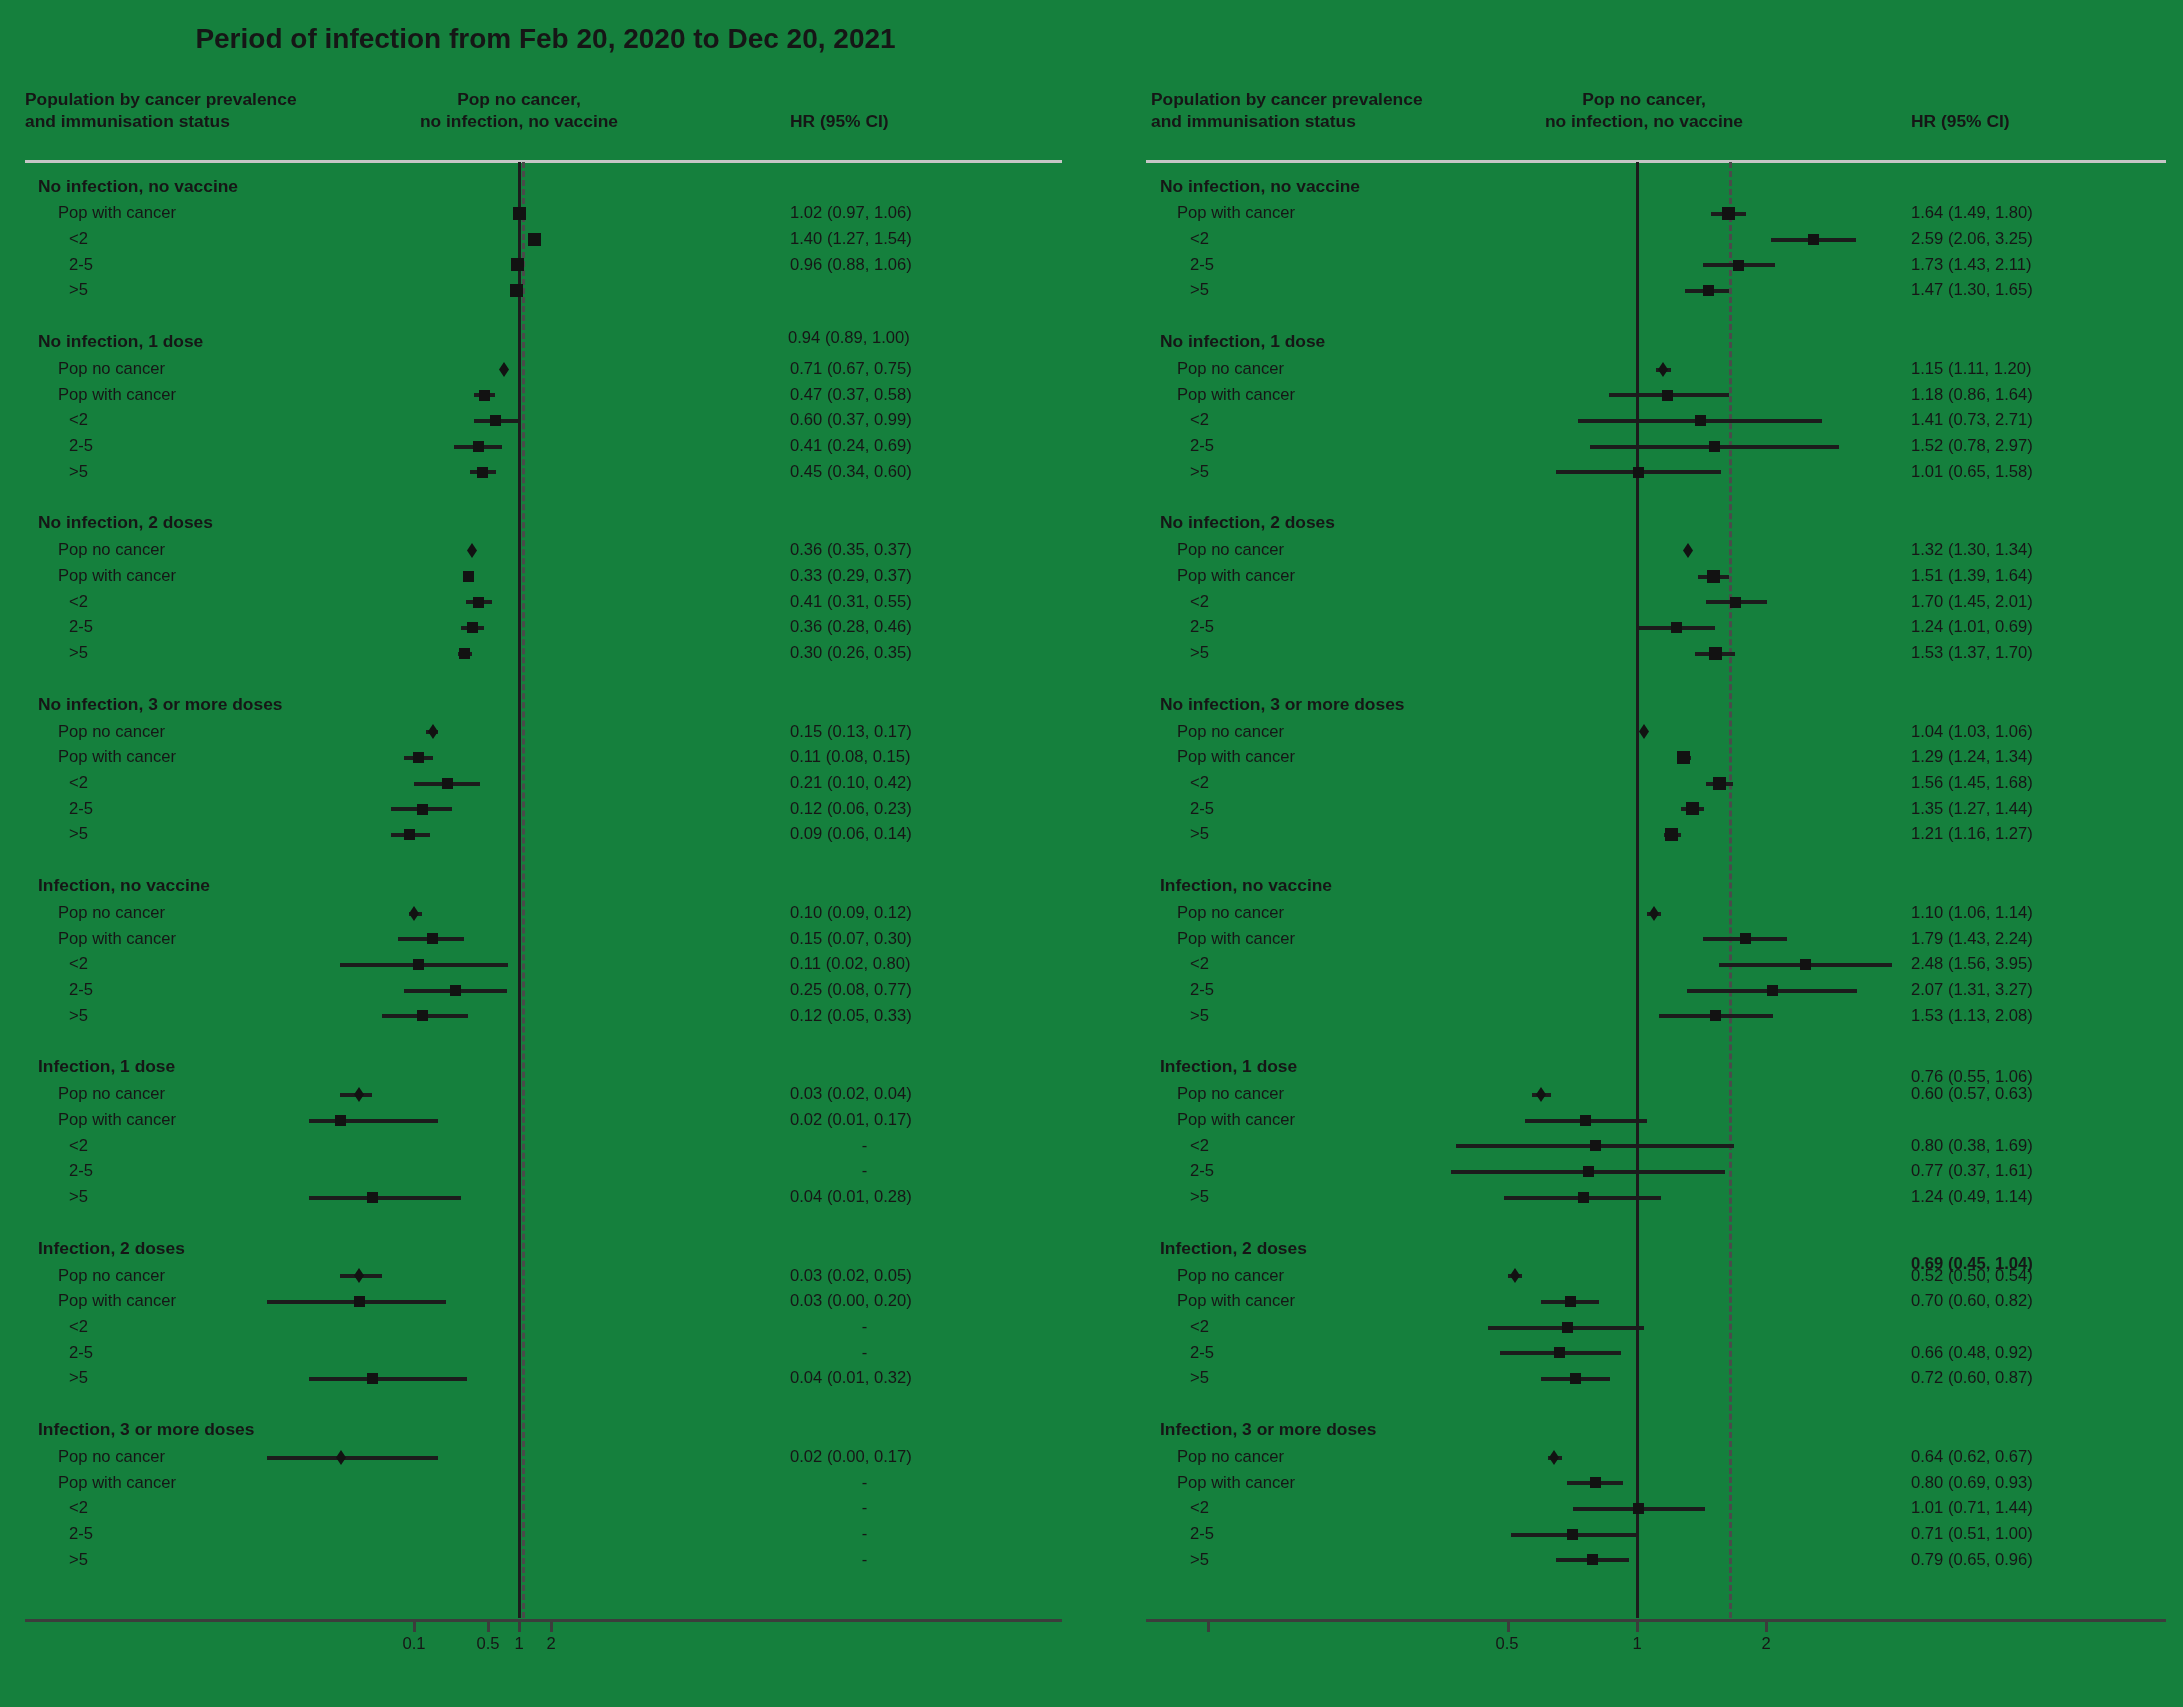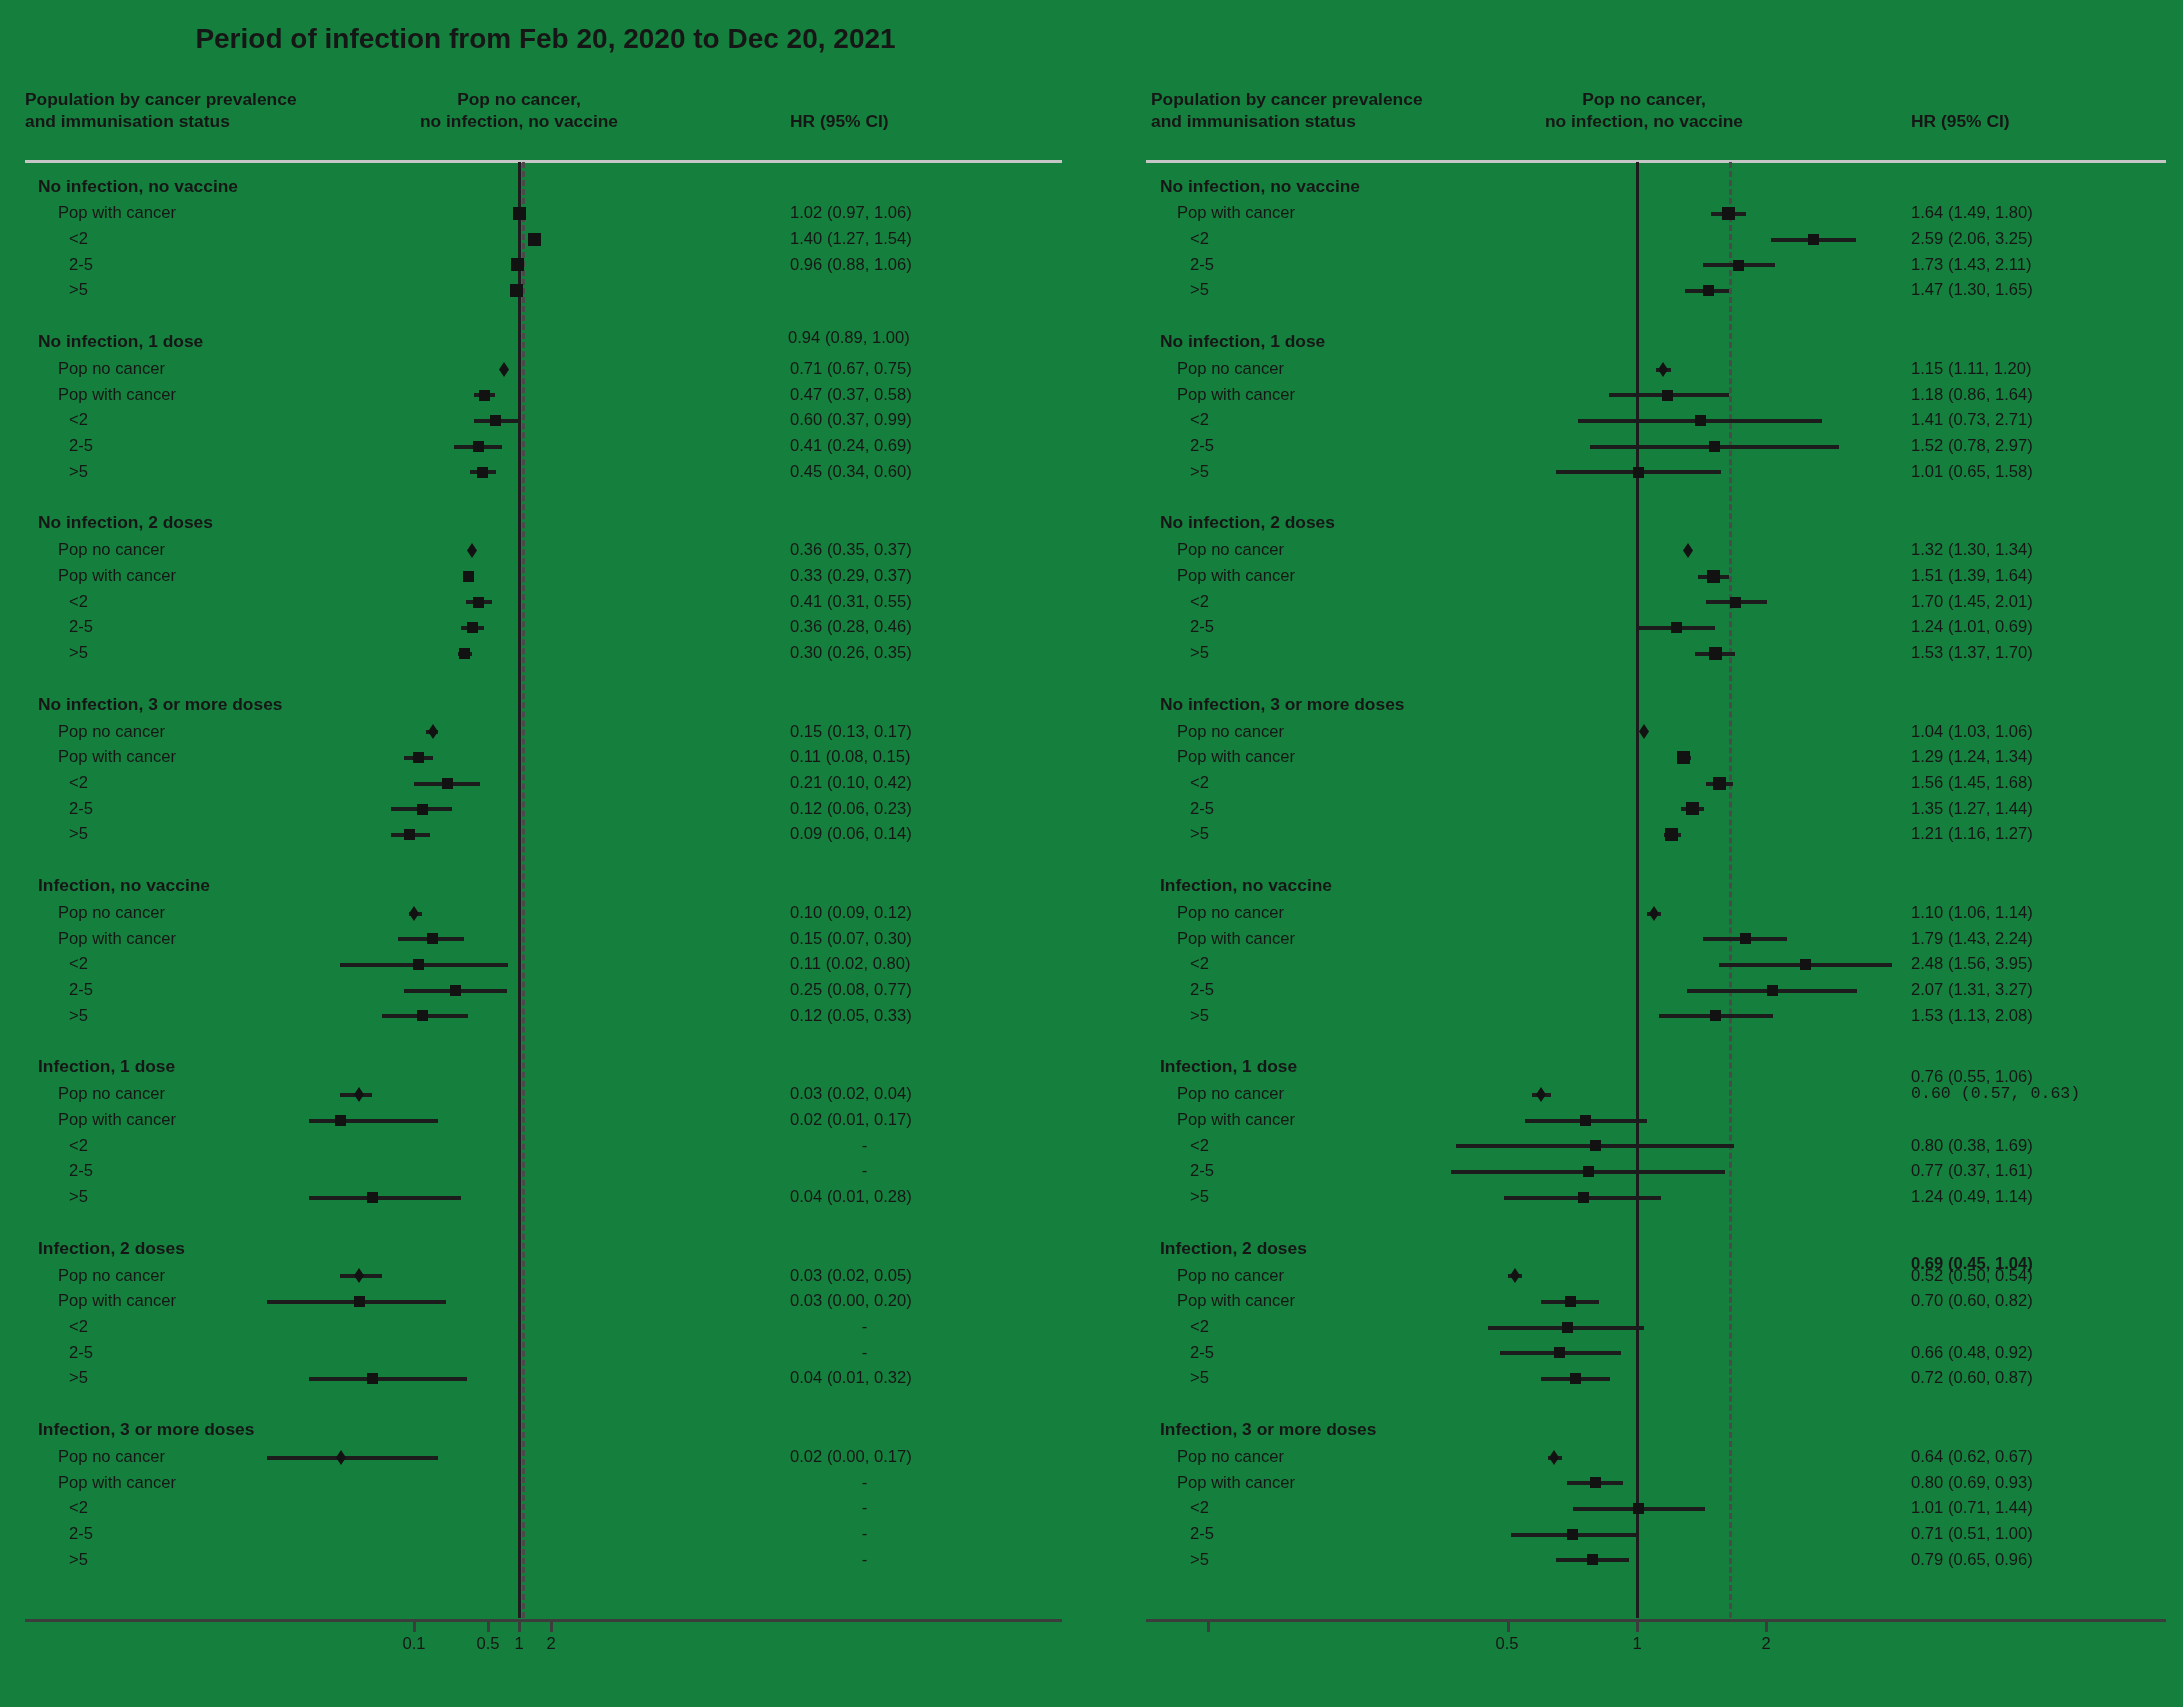--- a/index.html
+++ b/index.html
@@ -318,21 +318,21 @@
         <div class="mk-sq" style="left: 676px; top: 985px; width: 10.8px; height: 10.8px;"></div>
         <div class="hrtxt" style="left: 820px; top: 977px;">2.07 (1.31, 3.27)</div>
         <div class="rowlab" style="left: 99px; top: 1003px;">&gt;5</div>
         <div class="ci" style="left: 568px; top: 1014px; width: 114px;"></div>
         <div class="mk-sq" style="left: 619px; top: 1010px; width: 10.8px; height: 10.8px;"></div>
         <div class="hrtxt" style="left: 820px; top: 1003px;">1.53 (1.13, 2.08)</div>
         <div class="grp" style="left: 69px; top: 1056px;">Infection, 1 dose</div>
         <div class="rowlab" style="left: 86px; top: 1081px;">Pop no cancer</div>
         <div class="ci" style="left: 441px; top: 1093px; width: 18.6px;"></div>
         <div class="mk-di" style="left: 445px; top: 1087px; width: 10px; height: 15px;"></div>
-        <div class="hrtxt" style="left: 820px; top: 1081px; font-family: Liberation Mono, monospace;">0.60 (0.57, 0.63)</div>
+        <div class="hrtxt" style="left: 820px; top: 1081px;">0.60 (0.57, 0.63)</div>
         <div class="rowlab" style="left: 86px; top: 1107px;">Pop with cancer</div>
         <div class="ci" style="left: 434px; top: 1119px; width: 122px;"></div>
         <div class="mk-sq" style="left: 489px; top: 1115px; width: 10.8px; height: 10.8px;"></div>
         <div class="hrtxt" style="left: 820px; top: 1064px;">0.76 (0.55, 1.06)</div>
         <div class="rowlab" style="left: 99px; top: 1133px;">&lt;2</div>
         <div class="ci" style="left: 365px; top: 1144px; width: 278px;"></div>
         <div class="mk-sq" style="left: 499px; top: 1140px; width: 10.8px; height: 10.8px;"></div>
         <div class="hrtxt" style="left: 820px; top: 1133px;">0.80 (0.38, 1.69)</div>
         <div class="rowlab" style="left: 99px; top: 1158px;">2-5</div>
         <div class="ci" style="left: 360px; top: 1170px; width: 274px;"></div>

